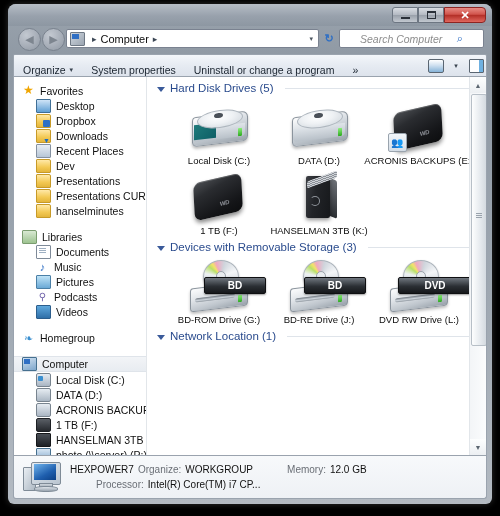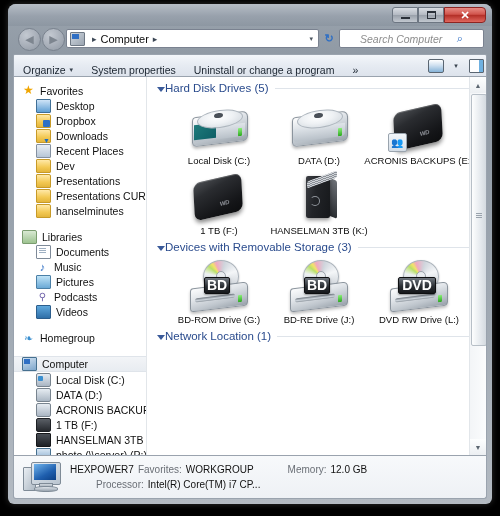--- a/index.html
+++ b/index.html
@@ -138,21 +138,21 @@
   .ni-hdd.win:after{content:"";position:absolute;left:1px;top:2px;width:5px;height:5px;background:#3a8fd0;border-radius:1px;}
   .ni-hdd.dark { background:linear-gradient(180deg,#5a5f66 0%,#25282d 100%); border-color:#1c1f23;}
   .ni-usb { background:linear-gradient(180deg,#4a4f56 0%,#1e2126 100%); border:1px solid #15171a; border-radius:1px;}
   .ni-net { background:linear-gradient(180deg,#d8e6f3 0%,#7fa7cc 100%); border:1px solid #46708f; border-radius:1px;}
   .navspacer { height:9px; }
   
   #content {
     flex:1; height:100%; position:relative; background:#ffffff; overflow:hidden;
   }
   .section-head {
-    display:flex; align-items:center; 
+    display:flex; align-items:center; gap:5px;
     padding:5px 10px 2px 10px; color:#2a4b8d; font-size:11.5px;
   }
   .sect-tri {
     width:0;height:0;border-left:4px solid transparent;border-right:4px solid transparent;
     border-top:5px solid #3a5a9a; margin-top:2px;
   }
   .sect-line { flex:1; height:1px; background:#dfe4ea; margin-left:6px; }
   .items { display:flex; padding:4px 0 0 22px; gap:0; }
   .item { width:100px; display:flex; flex-direction:column; align-items:center; }
   .ilabel { font-size:9.5px; color:#0d0d0d; margin-top:3px; text-align:center; white-space:nowrap; }
@@ -249,24 +249,24 @@
       #b9e06a 110deg,#f2e36a 125deg,#f0a8c0 140deg,#cfd5dc 175deg,
       #f4f6f8 230deg,#c6ccd3 300deg,#e9ecef 360deg);
     border:1px solid #aab2ba;
     box-shadow:0 1px 2px rgba(0,0,0,0.3);
   }
   .od-hole {
     position:absolute; left:28px; top:12px; width:8px; height:8px; border-radius:50%;
     background:#e9ecef; border:1px solid #9aa2aa;
   }
   .od-badge {
-    position:absolute; left:16px; top:18px; min-width:24px; height:15px; padding:0 0;
+    position:absolute; left:16px; top:18px; min-width:24px; height:15px; padding:0 18px;
     background:linear-gradient(180deg,#6f767e 0%,#2b2f34 55%,#16181b 100%);
     border:1px solid #0e0f11; border-radius:2px;
-    color:#ffffff; font-size:14px; font-weight:bold; line-height:15px; text-align:center;
+    color:#ffffff; font-size:10px; font-weight:bold; line-height:15px; text-align:center;
     box-shadow:0 1px 2px rgba(0,0,0,0.4);
   }
   .od-badge.wide { left:10px; min-width:36px; }
   
   .ov-share {
     position:absolute; left:0px; top:33px; width:17px; height:17px;
     background:linear-gradient(180deg,#f2f6fa 0%,#d4dde6 100%);
     border:1px solid #9aa4ae; border-radius:2px;
     display:flex;align-items:center;justify-content:center;
     font-size:10px; color:#3f7fbf;
@@ -635,21 +635,21 @@
     <div class="pc-ico">
       <span class="pc-tower"></span>
         <span class="pc-mon"></span>
         <span class="pc-scr"></span>
       <span class="pc-stand"></span>
         <span class="pc-base"></span>
     </div>
     <div id="dtext">
       <div class="dline">
         <span class="dval">HEXPOWER7</span>
-        <span class="dkey">Favorites:</span>
+        <span class="dkey">Organize:</span>
         <span class="dval">WORKGROUP</span>
         <span class="dkey dgap">Memory:</span>
         <span class="dval">12.0 GB</span>
       </div>
       <div class="dline dpad">
         <span class="dkey">Processor:</span>
         <span class="dval">Intel(R) Core(TM) i7 CP...</span>
       </div>
     </div>
   </div>

